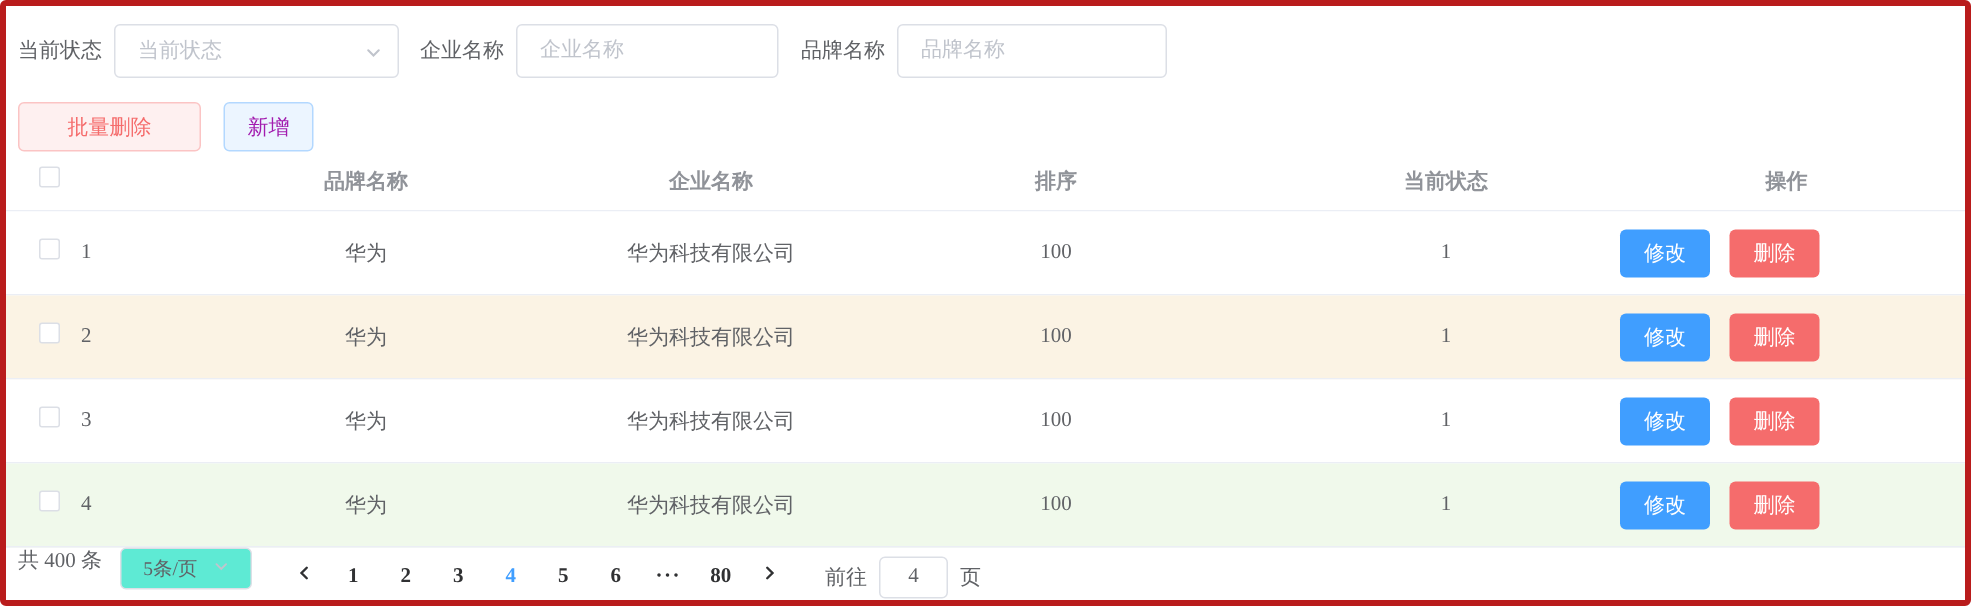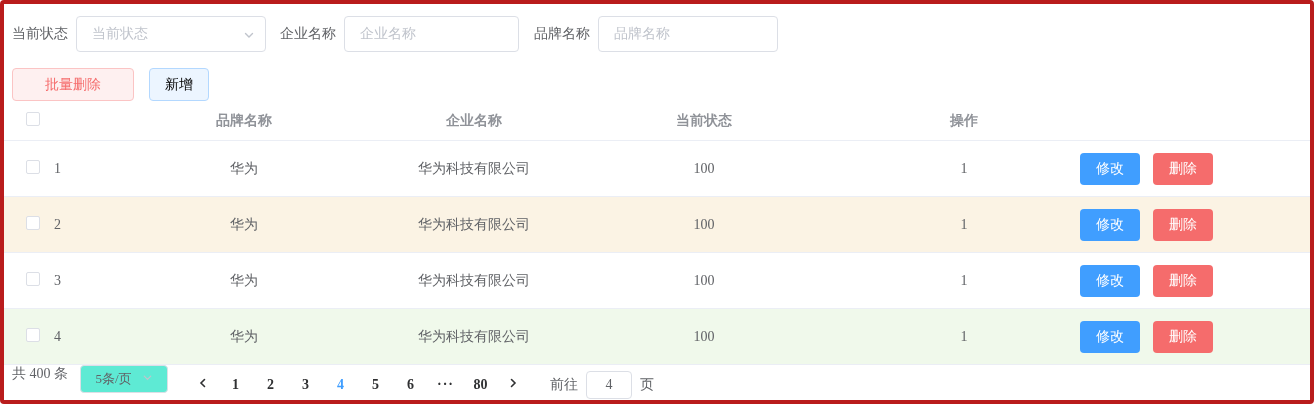--- a/index.html
+++ b/index.html
@@ -32,21 +32,21 @@
     border-radius: 4px; font-size: 14px; cursor: pointer; font-family: inherit; margin-left: 0;
   }
 
   
   .action-bar { display: flex; gap: 15px; padding: 16px 8px 0 8px; height: 49px; }
   .btn-plain-danger {
     height: 33px; padding: 0 32px; background: #fef0f0; color: #f56c6c;
     border: 1px solid #fbc4c4; border-radius: 4px; font-size: 14px; cursor: pointer; font-family: inherit;
   }
   .btn-plain-primary {
-    height: 33px; padding: 0 15px; background: #ecf5ff; color: #000000;
+    height: 33px; padding: 0 15px; background: #ecf5ff; color: #a21caf;
     border: 1px solid #b3d8ff; border-radius: 4px; font-size: 14px; cursor: pointer; font-family: inherit;
   }
 
   
   .grid-row {
     display: grid;
     grid-template-columns: 36px 52px 288px 172px 288px 232px 1fr;
     align-items: center; padding: 0 8px;
   }
   .t-header { height: 40px; color: #909399; font-weight: 700; border-bottom: 1px solid #ebeef5; }
@@ -111,20 +111,21 @@
   <div class="action-bar">
     <button class="btn-plain-danger">批量删除</button>
     <button class="btn-plain-primary">新增</button>
   </div>
 
   <div class="grid-row t-header">
     <div><span class="checkbox"></span></div>
     <div class="cell-index"></div>
     <div class="cell-center">品牌名称</div>
     <div class="cell-center">企业名称</div>
+    <div class="cell-center">排序</div>
     <div class="cell-center">当前状态</div>
     <div class="cell-center">操作</div>
   </div>
 
   <div class="grid-row t-row">
     <div><span class="checkbox"></span></div>
     <div class="cell-index">1</div>
     <div class="cell-center">华为</div>
     <div class="cell-center">华为科技有限公司</div>
     <div class="cell-center">100</div>

